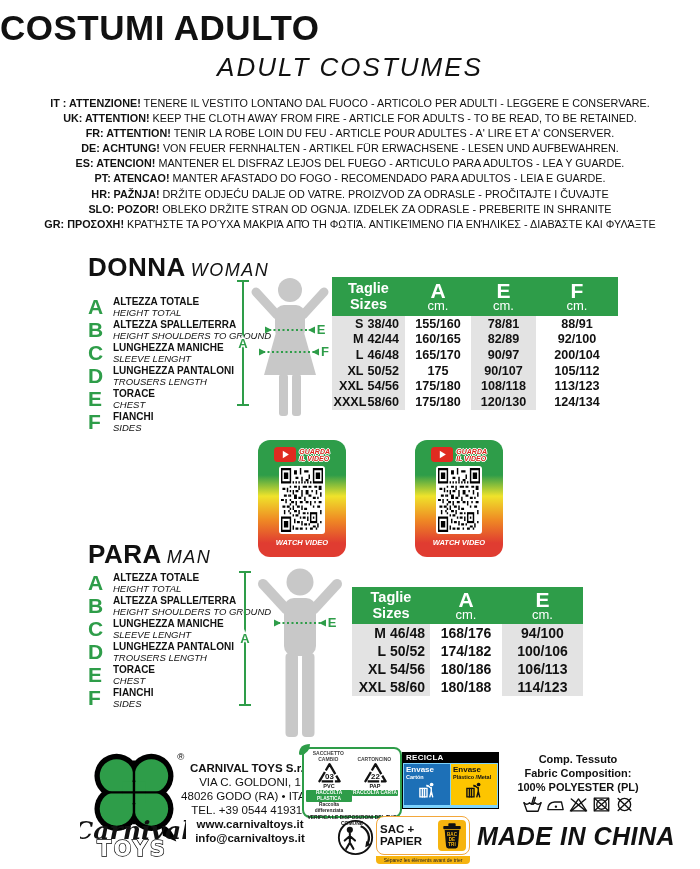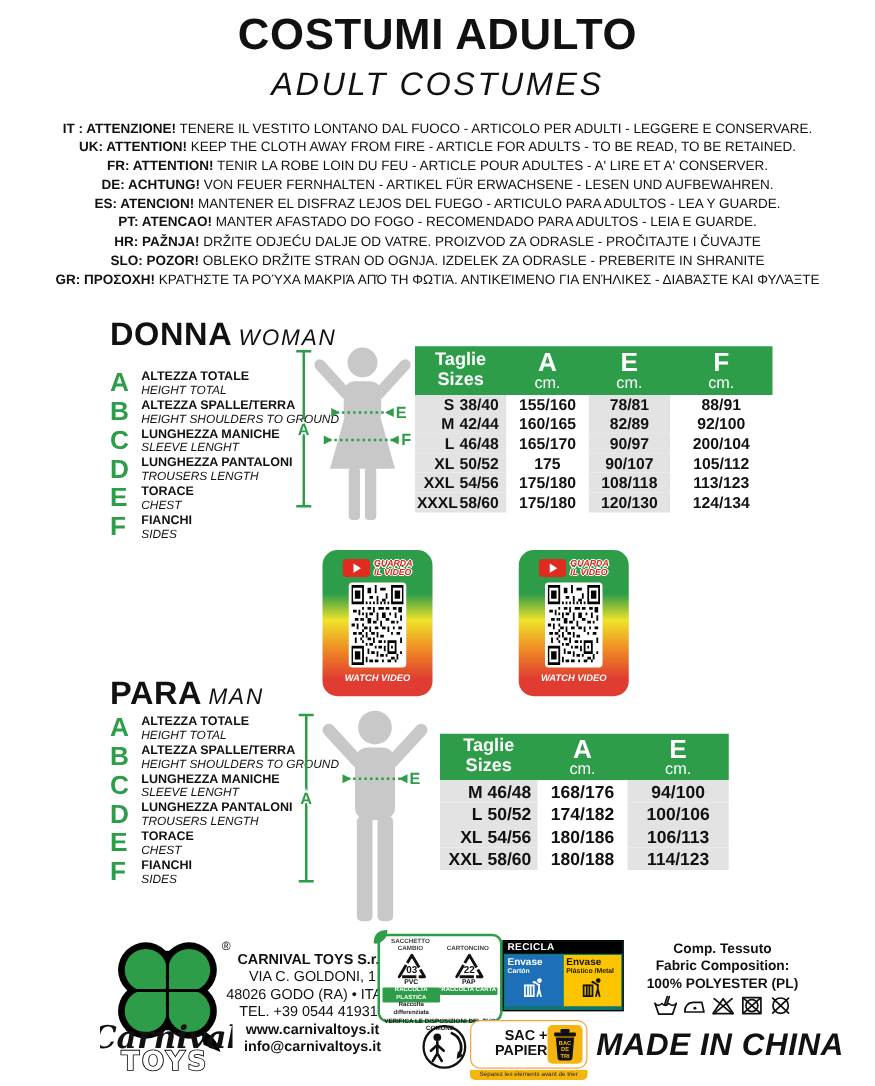--- a/index.html
+++ b/index.html
@@ -1,20 +1,20 @@
 <!DOCTYPE html>
 <html><head>
 <meta charset="utf-8">
 <style>
   html,body{margin:0;padding:0;background:#fff}
   .page{position:relative;width:700px;height:869px;background:#fff;overflow:hidden;
         font-family:"Liberation Sans",sans-serif;color:#111}
 
   
-  .title{position:absolute;top:8px;left:0;right:0;text-align:center;
+  .title{position:absolute;top:8px;left:0;right:0;text-align:left;
          font-size:35px;font-weight:800;letter-spacing:.5px}
   .subtitle{position:absolute;top:52px;left:0;right:0;text-align:center;
             font-size:26px;font-style:italic;letter-spacing:2px}
 
   
   .warnings{position:absolute;top:96px;left:28px;right:28px;text-align:center}
   .wline{font-size:10.8px;line-height:15.1px;white-space:nowrap}
   .wline b{font-weight:800}
 
   
@@ -87,42 +87,42 @@
   .eco-row1{display:flex;justify-content:space-around;font-size:5px;font-weight:700;color:#444;line-height:5.5px;min-height:11px;align-items:flex-end}
   .eco-loops{display:flex;justify-content:center}
   .loop{width:46px}
   .loopsvg{width:25px;height:22px;display:block;margin:0 auto}
   .loopnum{font-size:9px;font-weight:800;fill:#111;text-anchor:middle;font-family:"Liberation Sans",sans-serif}
   .loopmat{font-size:5.5px;font-weight:800;margin-top:-1px}
   .strip{background:#2e9d49;color:#fff;font-size:4.8px;font-weight:800;line-height:6px;border-radius:1px;margin-top:1px}
   .diff{font-size:4.8px;font-weight:700;line-height:5.5px;color:#222}
   .verify{font-size:5px;font-weight:800;line-height:6px;margin-top:1px}
 
-  .recicla{position:absolute;left:402px;top:752px;width:97px;height:57px;border:1px solid #000;background:#0f766e;box-sizing:border-box}
+  .recicla{position:absolute;left:402px;top:752px;width:97px;height:57px;border:1px solid #000;background:#7dd3fc;box-sizing:border-box}
   .rc-head{background:#000;color:#fff;font-size:8px;font-weight:800;line-height:10px;padding:0 3px;letter-spacing:.3px}
   .rc-cells{display:flex;gap:1px;padding:1px;height:43px;box-sizing:border-box}
   .rc-cell{flex:1;overflow:hidden}
   .rc-blue{background:#1d70b7;color:#fff}
   .rc-yellow{background:#fdc500;color:#111}
   .rc-l1{font-size:8px;font-weight:800;line-height:8.5px;padding:1.5px 2px 0;text-align:left}
   .rc-l2{font-size:5.5px;font-weight:700;line-height:6px;padding:0 2px;text-align:left}
   .rc-bin{width:20px;height:17px;display:block;margin:2px auto 0}
 
   .fabric{position:absolute;left:498px;top:752px;width:160px;text-align:center;font-weight:800;font-size:11px;line-height:14px}
   .careicons{display:flex;justify-content:center;gap:2px;margin-top:2px}
   .careicons svg{width:21px;height:17px}
   .care{stroke:#111;stroke-width:1.6;fill:none;stroke-linecap:round;stroke-linejoin:round}
 
   .madein{position:absolute;left:468px;top:822px;width:216px;text-align:center;
     font-size:25px;font-weight:800;font-style:italic;letter-spacing:.5px}
 
   .triman{position:absolute;left:337px;top:819px;width:37px;height:37px}
   .sacbox{position:absolute;left:376px;top:816px;width:94px;height:39px;background:#fff;border:1.5px solid #f3a73b;
     border-radius:8px;box-sizing:border-box;display:flex;align-items:center;justify-content:space-between;padding:2px 3px}
-  .sac-text{flex:1;text-align:right;font-weight:800;font-size:11.5px;line-height:11.5px}
+  .sac-text{flex:1;text-align:left;font-weight:800;font-size:11.5px;line-height:11.5px}
   .bac-tab{width:28px;height:31px;background:#f6b40f;border-radius:4px;display:flex;align-items:center;justify-content:center}
   .bac-tab svg{width:22px;height:28px}
   .bactxt{font-size:5px;font-weight:800;fill:#f6b40f;text-anchor:middle;font-family:"Liberation Sans",sans-serif}
   .sacnote{position:absolute;left:376px;top:856px;width:94px;background:#f6b40f;color:#222;
     font-size:5px;line-height:8px;text-align:center;border-radius:0 0 4px 4px}
 </style>
 </head>
 <body>
 
 <svg width="0" height="0" style="position:absolute" aria-hidden="true">

